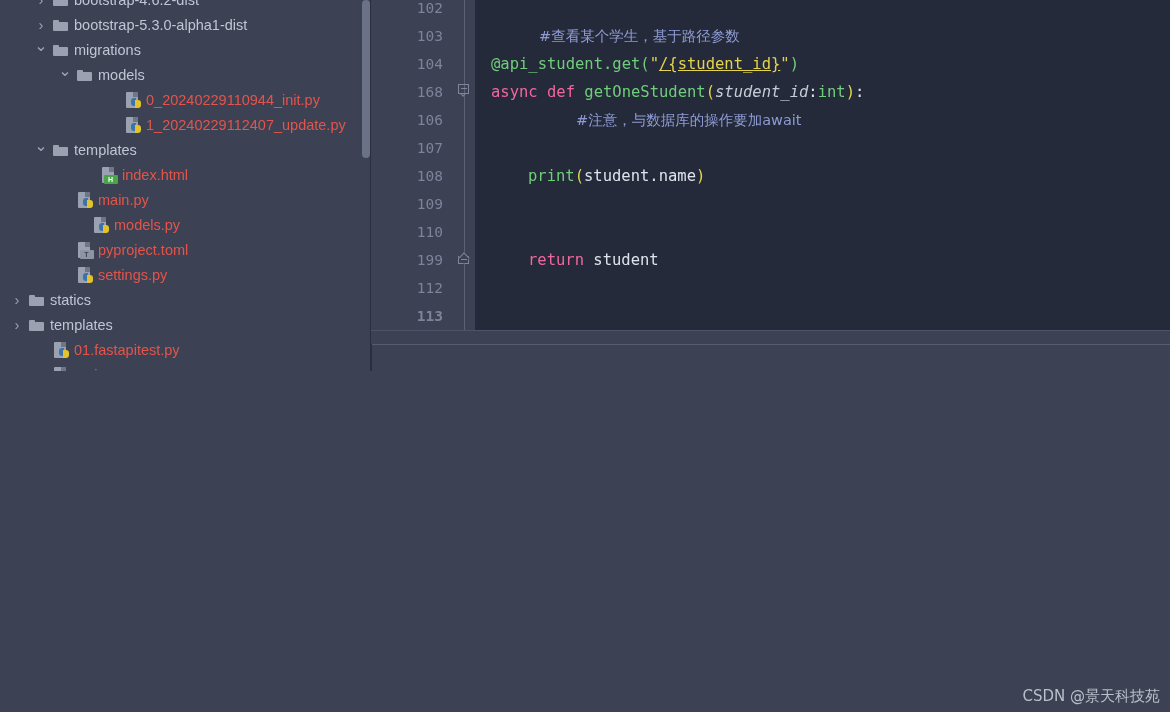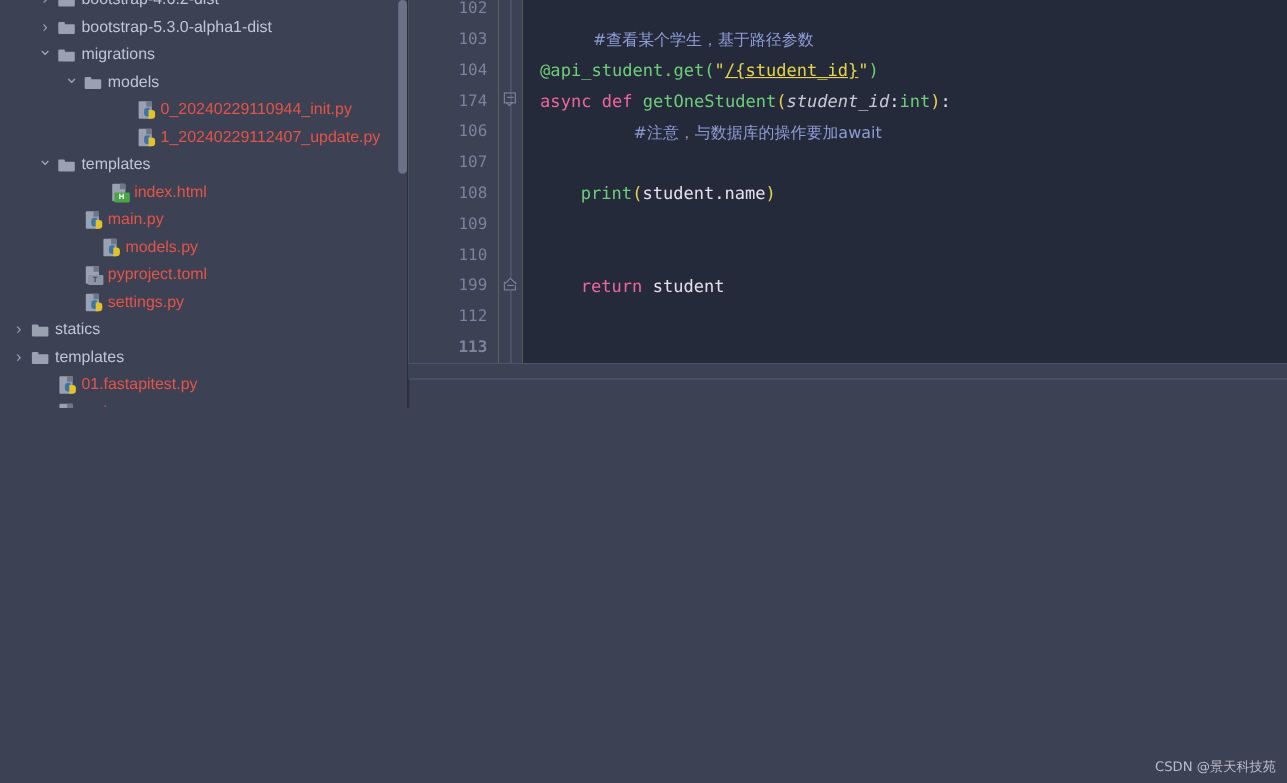--- a/index.html
+++ b/index.html
@@ -71,21 +71,21 @@
   
   .tomlbadge {
     position:absolute; left:2px; bottom:-1px; width:14px; height:9px;
     background:#8d94a3; border-radius:1px; color:#3c4153;
     font-size:7px; line-height:9px; text-align:center; font-weight:bold;
   }
 
   
   .editor {
     position:absolute; left:371px; top:0; width:799px; height:371px;
-    background:#bef264;
+    background:#0ea5e9;
   }
   .ed-gutter {
     position:absolute; left:0; top:0; width:82px; height:344px;
     background:#3c4153;
   }
   .ed-fold {
     position:absolute; left:82px; top:0; width:22px; height:344px;
     background:#3c4153;
   }
   .ed-foldline { position:absolute; left:11px; top:0; width:1px; height:344px; background:#5b6274; }
@@ -161,21 +161,21 @@
   }
   .fold-end .dash2 {
     position:absolute; left:3.5px; top:7px; width:6px; height:1px; background:#7f8699;
   }
 
   
   .runpanel { position:absolute; left:0; top:371px; width:1170px; height:341px; background:#3c4153; }
 
   .watermark {
     position:absolute; right:10px; bottom:6px;
-    font-size:12px; color:#b9bfcb;
+    font-size:15px; color:#b9bfcb;
     font-family:"DejaVu Sans", sans-serif;
   }
 </style>
 </head>
 <body>
 
 <div id="app">
 
   <div class="top-area">
 
@@ -377,21 +377,21 @@
         </div>
       </div>
     <div class="tree-scrollbar"></div>
     <div class="tree-divider"></div>
 
     <div class="editor">
       <div class="ed-gutter" id="gutter">
           <div class="ln" style="top: -6px;">102</div>
           <div class="ln" style="top: 22px;">103</div>
           <div class="ln" style="top: 50px;">104</div>
-          <div class="ln" style="top: 78px;">174</div>
+          <div class="ln" style="top: 78px;">168</div>
           <div class="ln" style="top: 106px;">106</div>
           <div class="ln" style="top: 134px;">107</div>
           <div class="ln" style="top: 162px;">108</div>
           <div class="ln" style="top: 190px;">109</div>
           <div class="ln" style="top: 218px;">110</div>
           <div class="ln" style="top: 246px;">199</div>
           <div class="ln" style="top: 274px;">112</div>
           <div class="ln" style="top: 302px; font-weight: bold;">113</div>
           <div class="ln cur" style="top: 330px;">114</div>
         </div>

